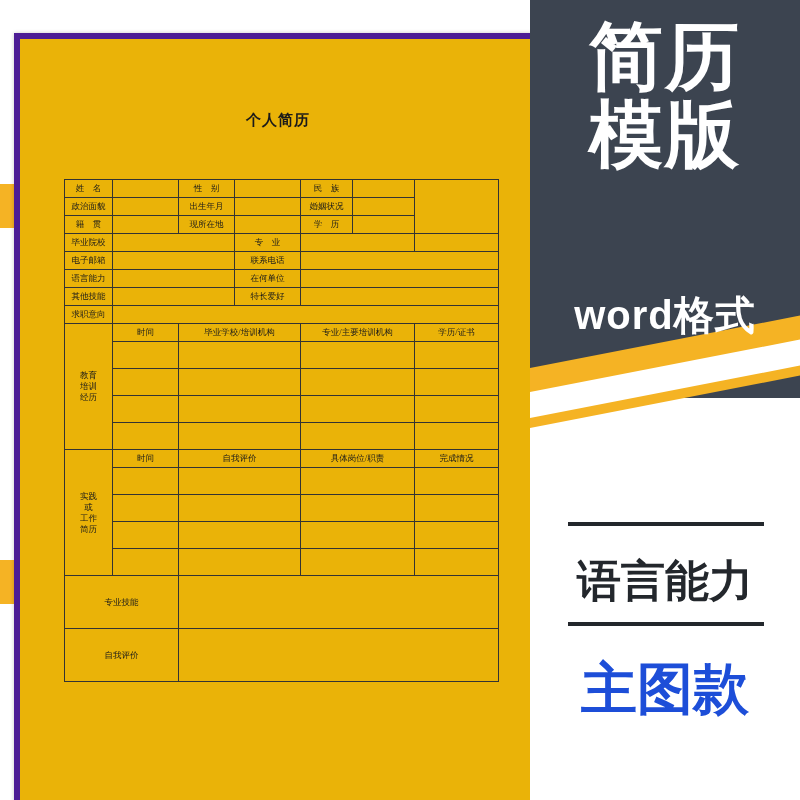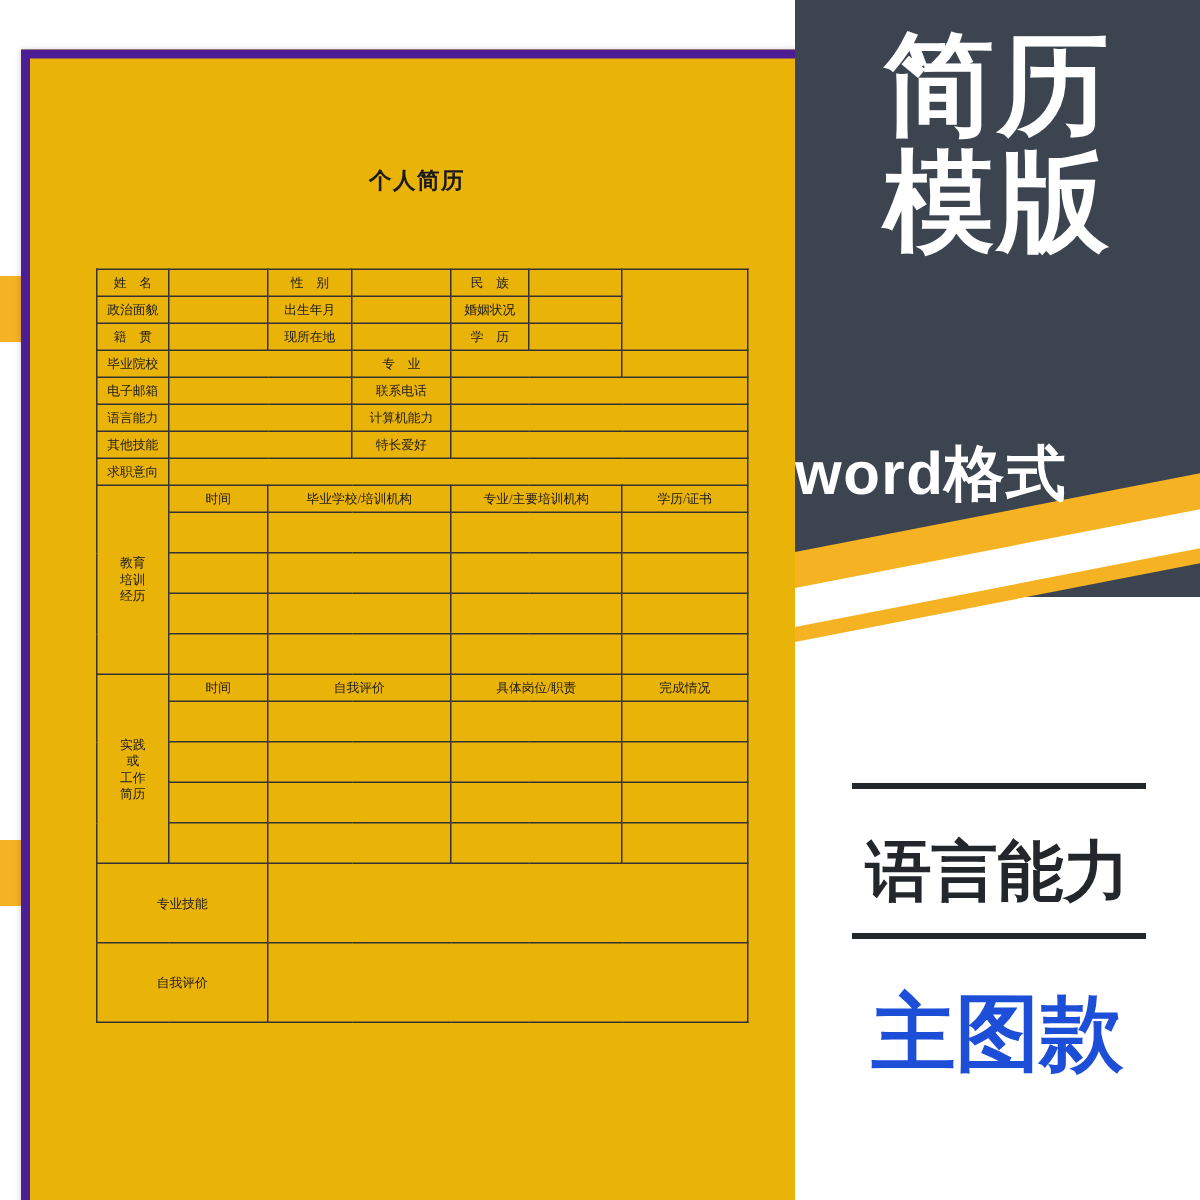--- a/index.html
+++ b/index.html
@@ -69,21 +69,21 @@
     line-height: 78px;
     font-weight: bold;
     letter-spacing: 2px;
     font-family: "Liberation Sans", "DejaVu Sans", sans-serif;
   }
   .promo-sub {
     position: absolute;
     left: 0;
     top: 288px;
     width: 270px;
-    text-align: left;
+    text-align: center;
     color: #ffffff;
     font-size: 40px;
     font-weight: bold;
     letter-spacing: 1px;
   }
   .promo-badge {
     position: absolute;
     left: 20px;
     width: 230px;
     text-align: center;
@@ -222,21 +222,21 @@
         <tr>
           <td class="lbl">电子邮箱</td>
           <td class="blank" colspan="2"></td>
           <td class="lbl">联系电话</td>
           <td class="blank" colspan="3"></td>
         </tr>
 
         <tr>
           <td class="lbl">语言能力</td>
           <td class="blank" colspan="2"></td>
-          <td class="lbl">计算机能力</td>
+          <td class="lbl">在何单位</td>
           <td class="blank" colspan="3"></td>
         </tr>
 
         <tr>
           <td class="lbl">其他技能</td>
           <td class="blank" colspan="2"></td>
           <td class="lbl">特长爱好</td>
           <td class="blank" colspan="3"></td>
         </tr>
 

